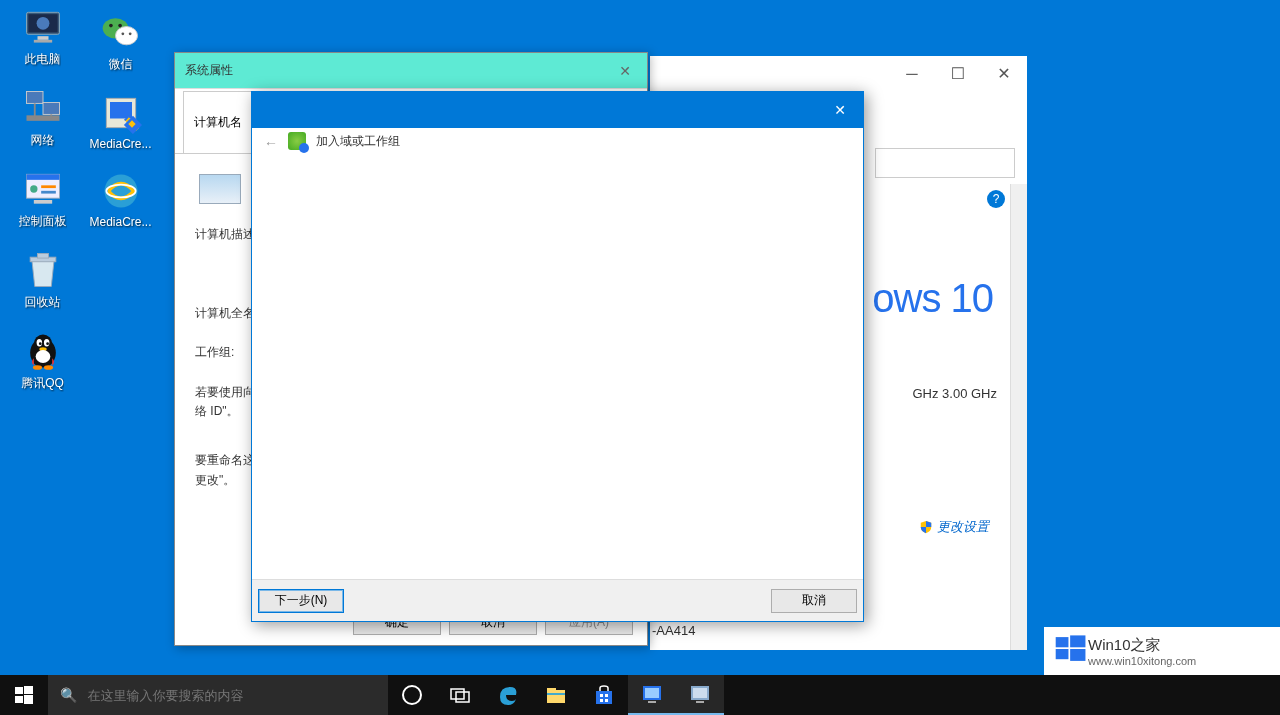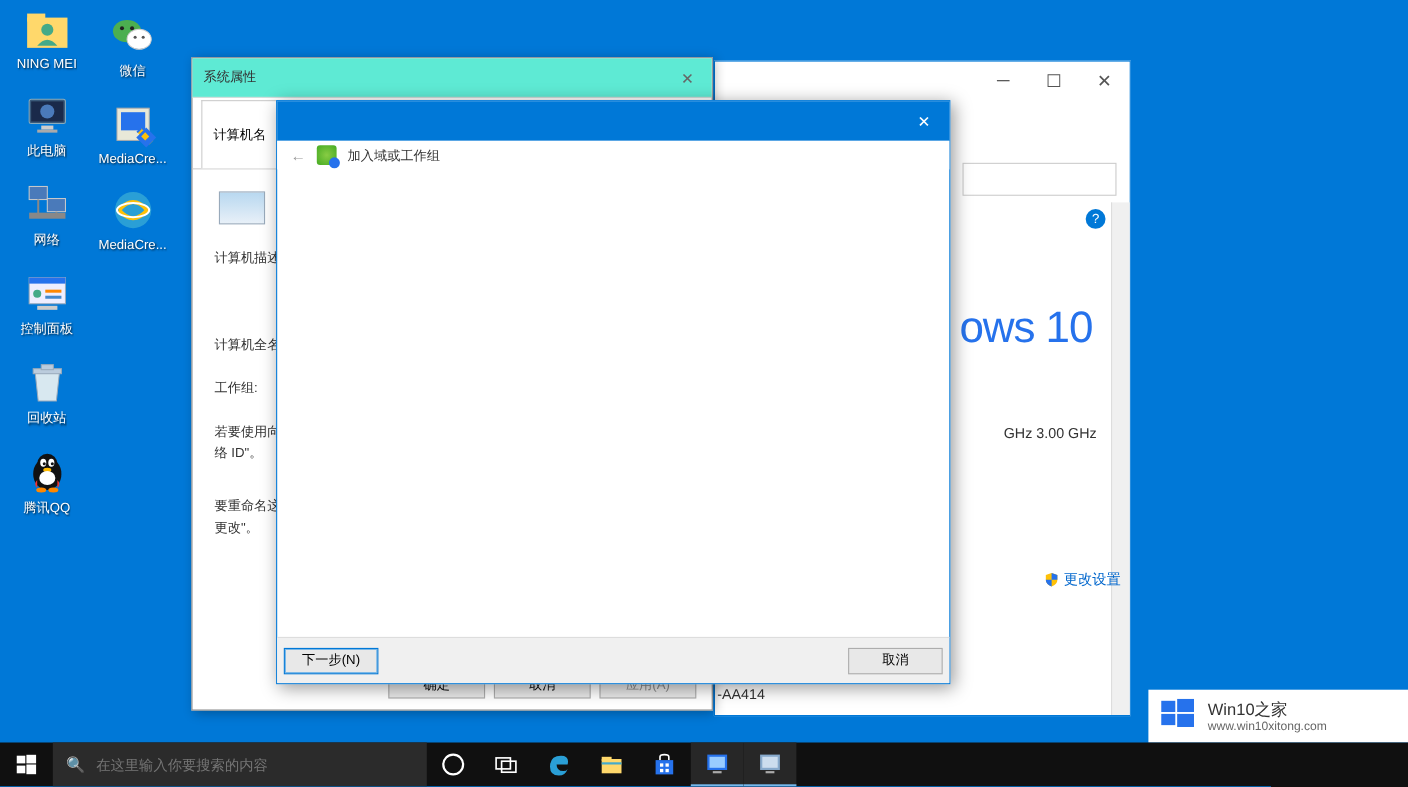--- a/index.html
+++ b/index.html
@@ -14,21 +14,21 @@
 
 
 .sys-window { position: absolute; left: 649px; top: 55px; width: 379px; height: 596px; background: #fff; border: 1px solid #0078d7; }
 .sys-titlebar { height: 35px; display: flex; justify-content: flex-end; align-items: center; }
 .sys-titlebar .winbtn { width: 46px; height: 35px; display: flex; align-items: center; justify-content: center; color: #555; }
 .sys-search { width: 140px; height: 30px; padding: 2px 6px; border: 1px solid #ccc; font-size: 12px; }
 .sys-search-icn { position: absolute; right: 18px; top: 98px; color: #888; font-size: 13px; }
 .win10-logo { position: absolute; right: 34px; top: 220px; font-size: 40px; font-weight: 300; color: #2672ec; letter-spacing: -1px; }
 .sys-info { position: absolute; right: 30px; top: 330px; font-size: 13px; color: #333; }
 .help-icon { position: absolute; top: 134px; right: 22px; width: 18px; height: 18px; border-radius: 50%; background: #0078d7; color: #fff; font-size: 12px; display: flex; align-items: center; justify-content: center; }
-.link-row { position: absolute; right: 8px; font-size: 13px; color: #0066cc; display: flex; align-items: center; gap: 4px; }
+.link-row { position: absolute; right: 38px; font-size: 13px; color: #0066cc; display: flex; align-items: center; gap: 4px; font-style: italic; }
 .link-row.r1 { top: 462px; }
 .link-row.r2 { top: 629px; }
 .shield { width: 14px; height: 14px; }
 .scrollbar { position: absolute; right: 0; top: 128px; bottom: 0; width: 17px; background: #f0f0f0; border-left: 1px solid #ddd; }
 
 
 .props-dialog { position: absolute; left: 174px; top: 52px; width: 474px; height: 594px; background: #fff; border: 1px solid #888; box-shadow: 2px 2px 10px rgba(0,0,0,0.3); }
 .props-title { height: 36px; display: flex; align-items: center; justify-content: space-between; padding: 0 6px 0 10px; font-size: 12px; color: #333; border-bottom: 1px solid #ddd; background: #5eead4; }
 .props-title .close { width: 32px; height: 28px; display: flex; align-items: center; justify-content: center; color: #666; font-size: 14px; }
 .props-tabs { display: flex; padding: 2px 8px 0 8px; border-bottom: 1px solid #ccc; }
@@ -67,40 +67,29 @@
 .start-btn { width: 48px; height: 40px; display: flex; align-items: center; justify-content: center; }
 .start-btn svg { width: 18px; height: 18px; }
 .search-box { width: 340px; height: 40px; background: #2b2b2b; display: flex; align-items: center; padding: 0 12px; gap: 10px; }
 .search-box input { background: transparent; border: none; color: #ccc; font-size: 13px; width: 100%; outline: none; }
 .search-box .sicon { color: #ccc; font-size: 14px; }
 .tb-icon { width: 48px; height: 40px; display: flex; align-items: center; justify-content: center; color: #fff; }
 .tb-icon.active { background: #272727; border-bottom: 2px solid #76b9ed; }
 .tb-icon svg { width: 24px; height: 24px; }
 
 
-.watermark { position: absolute; right: 0; bottom: 40px; width: 236px; height: 48px; background: #fff; display: flex; align-items: center; padding: 4px 10px; gap: 10px; }
+.watermark { position: absolute; right: 0; bottom: 40px; width: 236px; height: 48px; background: #fff; display: flex; align-items: center; padding: 4px 10px; }
 .watermark .wlogo svg { width: 34px; height: 34px; }
 .watermark .wtext .line1 { font-size: 15px; color: #333; }
 .watermark .wtext .line2 { font-size: 11px; color: #666; }
 </style>
 </head>
 <body>
 
 <div class="desktop-icons">
-  <div class="desktop-icon">
-    <div class="ico">
-        <svg viewBox="0 0 48 48">
-          <rect x="4" y="12" width="40" height="30" fill="#ffd86b"></rect>
-          <rect x="4" y="8" width="18" height="8" fill="#ffd86b"></rect>
-          <circle cx="24" cy="24" r="6" fill="#4a8"></circle>
-          <path d="M14 40 Q24 28 34 40" fill="#4a8"></path>
-        </svg>
-      </div>
-    <div class="lbl">NING MEI</div>
-  </div>
   <div class="desktop-icon">
     <div class="ico">
         <svg viewBox="0 0 48 48">
           <rect x="6" y="8" width="36" height="24" rx="2" fill="#3a5a7a" stroke="#8ab" stroke-width="1"></rect>
           <rect x="8" y="10" width="32" height="20" fill="#1a2a4a"></rect>
           <circle cx="24" cy="20" r="7" fill="#4a7aba"></circle>
           <rect x="18" y="34" width="12" height="4" fill="#ccc"></rect>
           <rect x="14" y="38" width="20" height="3" fill="#aaa"></rect>
         </svg>
       </div>

